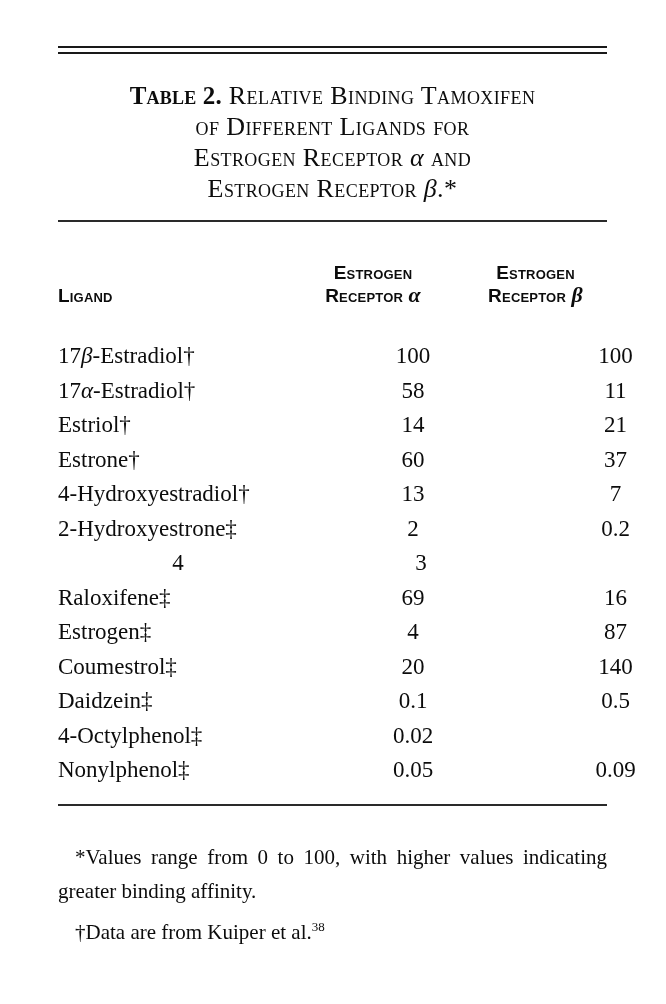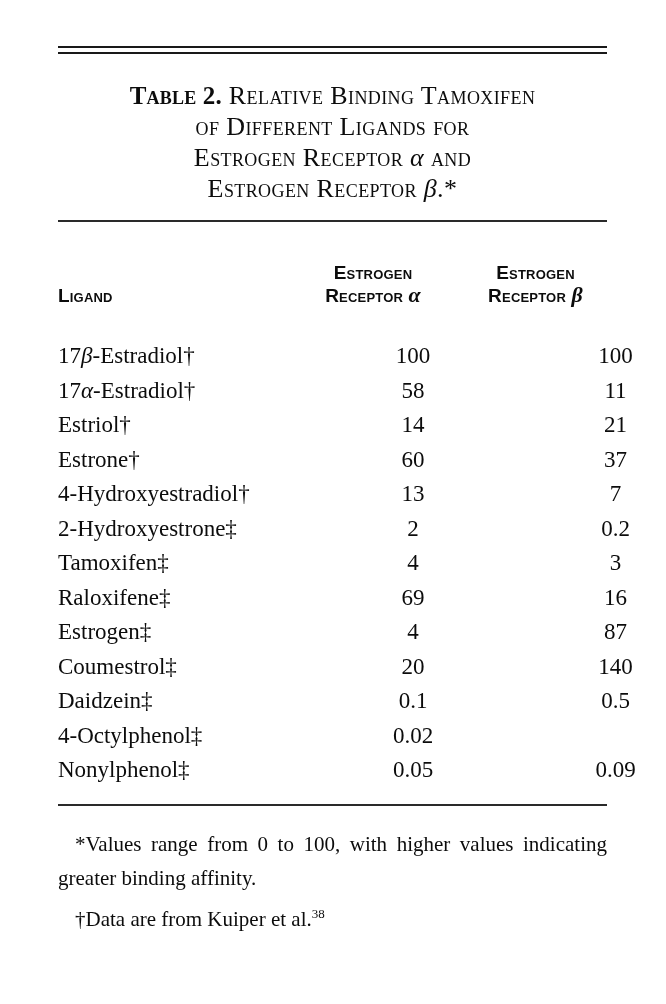--- a/index.html
+++ b/index.html
@@ -40,21 +40,21 @@
   .th-num { text-align: center; }
   .th-beta { padding-left: 16px; }
   .thead .gk { font-size: 1.15em; font-weight: bold; }
 
   .tbody { margin-top: 32px; }
   .tr { display: grid; grid-template-columns: 240px 150px 159px; gap: 40px; }
   .td { font-size: 23px; line-height: 34.5px; }
   .td-num { text-align: center; }
   .td-beta { padding-left: 16px; }
 
-  .footnotes { margin-top: 21px; font-size: 21px; }
+  .footnotes { margin-top: 34px; font-size: 21px; }
   .fn { text-indent: 17px; line-height: 34px; margin-bottom: 7px; }
   .fn-just { text-align: justify; }
   .fn sup { font-size: 13px; line-height: 0; }
 </style>
 </head>
 <body>
 
 <div class="sheet">
 
   <div class="rule-double"></div>
@@ -105,21 +105,20 @@
           <div class="td td-ligand">4-Hydroxyestradiol†</div>
           <div class="td td-num">13</div>
           <div class="td td-num td-beta">7</div>
         </div>
         <div class="tr">
           <div class="td td-ligand">2-Hydroxyestrone‡</div>
           <div class="td td-num">2</div>
           <div class="td td-num td-beta">0.2</div>
         </div>
         <div class="tr">
-          <div class="td td-ligand">Tamoxifen‡</div>
           <div class="td td-num">4</div>
           <div class="td td-num td-beta">3</div>
         </div>
         <div class="tr">
           <div class="td td-ligand">Raloxifene‡</div>
           <div class="td td-num">69</div>
           <div class="td td-num td-beta">16</div>
         </div>
         <div class="tr">
           <div class="td td-ligand">Estrogen‡</div>

